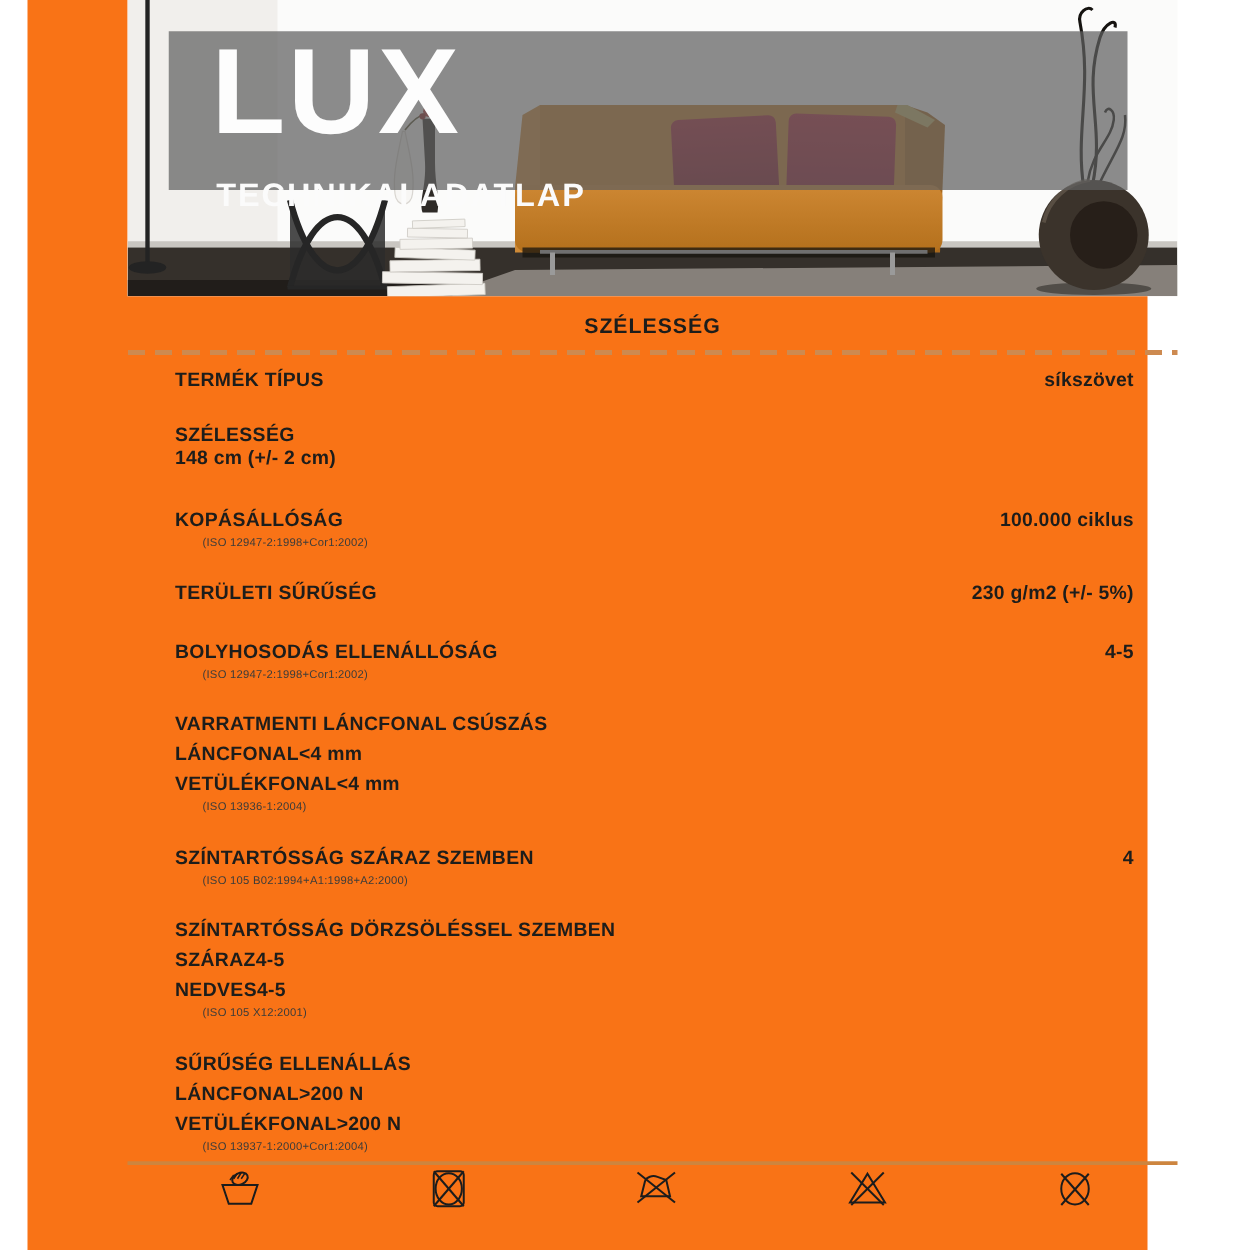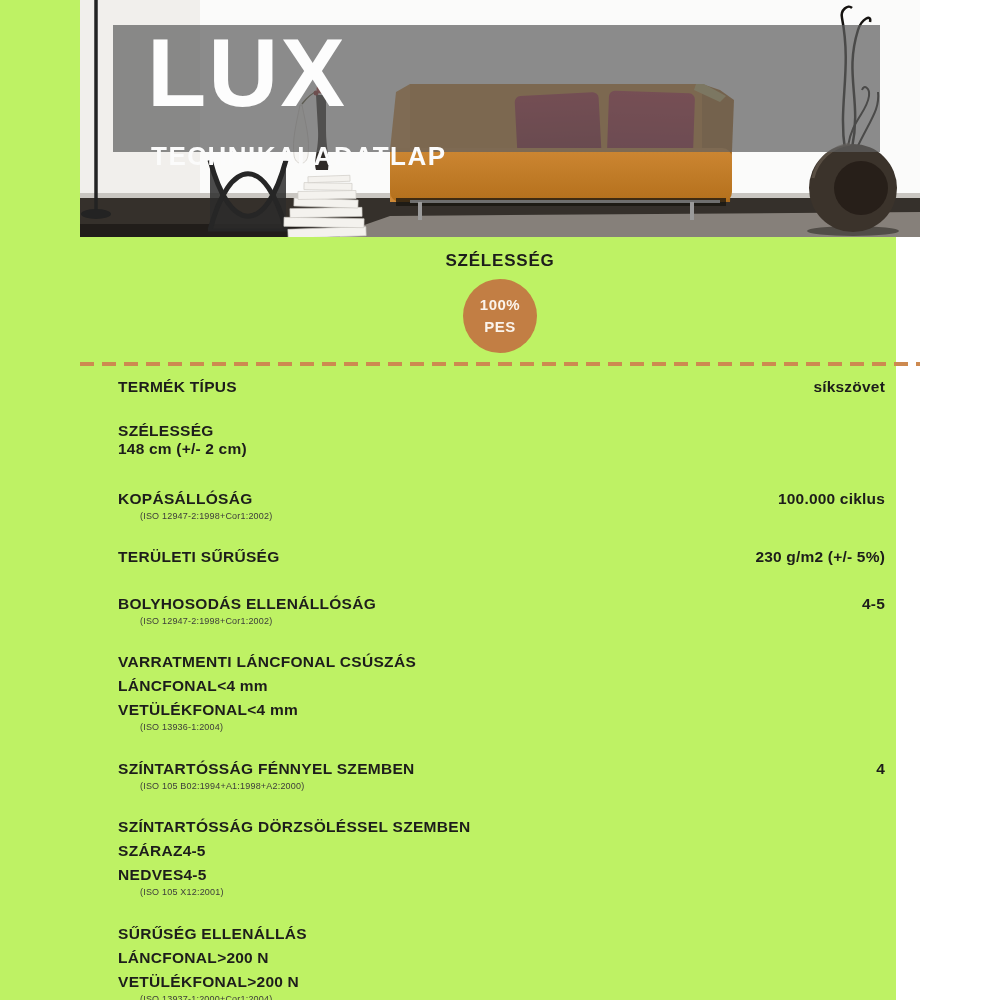--- a/index.html
+++ b/index.html
@@ -1,18 +1,18 @@
 <!DOCTYPE html>
 <html><head>
 <meta charset="utf-8">
 <style>
   * { margin:0; padding:0; box-sizing:border-box; }
   html,body { width:1000px; height:1000px; background:#ffffff; overflow:hidden;
               font-family:"Liberation Sans", sans-serif; color:#1d1d1b; }
-  .page { position:relative; width:896px; height:1000px; background:#bef264; }
+  .page { position:relative; width:896px; height:1000px; background:#f97316;margin-left:22px; }
   .content { position:absolute; left:80px; top:0; width:840px; }
 
   
   .hero { position:relative; width:840px; height:237px; overflow:hidden; background:#fbfbfa; }
   .hero svg { position:absolute; left:0; top:0; }
   .hero-band { position:absolute; left:33px; top:25px; width:767px; height:127px;
                background:rgba(96,96,96,0.72); }
   .hero-title { position:absolute; left:67px; top:24px; font-size:97px; line-height:1;
                 font-weight:800; color:#fdfdfd; letter-spacing:2px; }
   .hero-subtitle { position:absolute; left:71px; top:141px; font-size:26px; font-weight:700;
@@ -122,24 +122,20 @@
       <circle cx="781" cy="188" r="27" fill="#271f19"></circle>
       <path d="M733,178 A44,44 0 0 1 770,144" stroke="#6d6054" stroke-width="3" fill="none" opacity="0.6"></path>
     </svg>
     <div class="hero-band"></div>
     <div class="hero-title">LUX</div>
     <div class="hero-subtitle">TECHNIKAI ADATLAP</div>
   </div>
 
   <div class="comp">
     <div class="comp-heading">SZÉLESSÉG</div>
-    <div class="comp-badge">
-      <span>100%</span>
-      <span>PES</span>
-    </div>
   </div>
   <div class="dashed-rule"></div>
 
   <div class="specs">
 
     <div class="spec-row mb26">
       <span class="spec-label">TERMÉK TÍPUS</span>
       <span class="spec-value">síkszövet</span>
     </div>
 
@@ -177,21 +173,21 @@
       </div>
       <div class="subrow">
         <span class="spec-label">VETÜLÉKFONAL</span>
         <span class="spec-value">&lt;4 mm</span>
       </div>
       <div class="iso">(ISO 13936-1:2004)</div>
     </div>
 
     <div class="spec-group mb27">
       <div class="spec-row">
-        <span class="spec-label">SZÍNTARTÓSSÁG FÉNNYEL SZEMBEN</span>
+        <span class="spec-label">SZÍNTARTÓSSÁG SZÁRAZ SZEMBEN</span>
         <span class="spec-value">4</span>
       </div>
       <div class="iso">(ISO 105 B02:1994+A1:1998+A2:2000)</div>
     </div>
 
     <div class="spec-group mb28">
       <div class="spec-label">SZÍNTARTÓSSÁG DÖRZSÖLÉSSEL SZEMBEN</div>
       <div class="subrow">
         <span class="spec-label">SZÁRAZ</span>
         <span class="spec-value">4-5</span>

